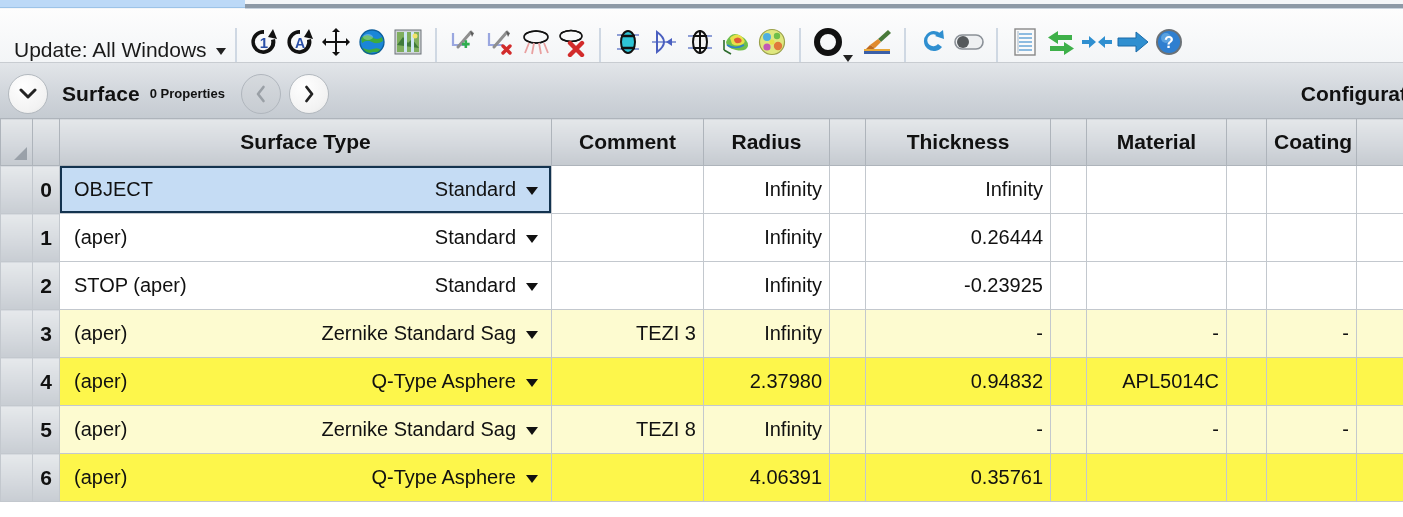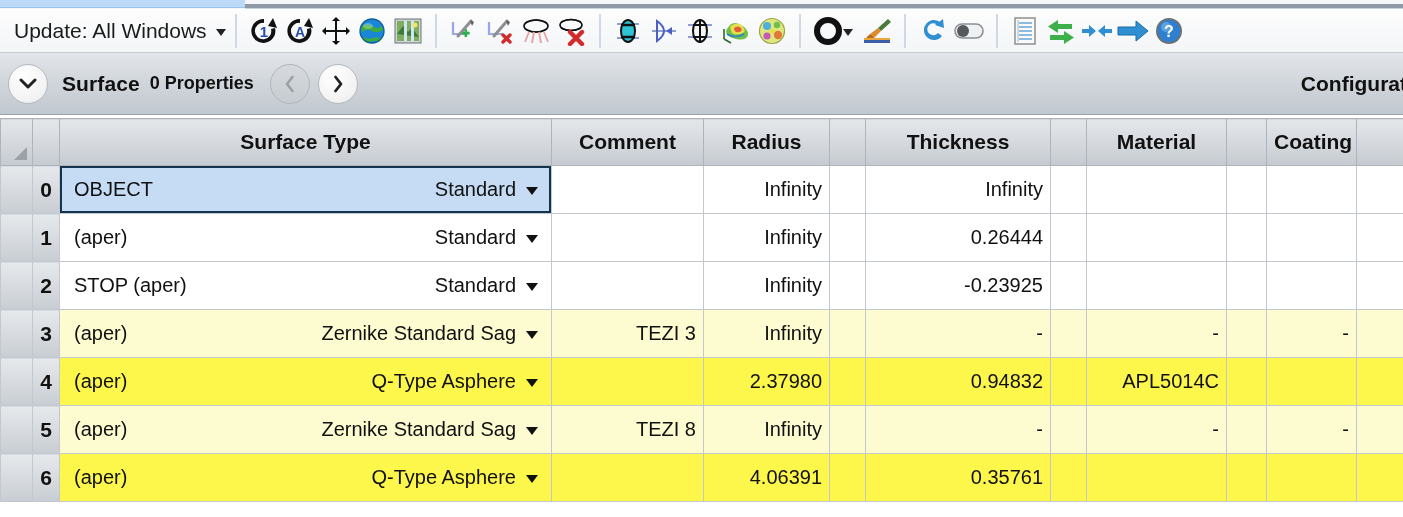--- a/index.html
+++ b/index.html
@@ -20,24 +20,24 @@
     position: absolute; left: 245px; top: 4px; right: 0; height: 4px;
     background: #8d99a6;
   }
   #top-strip .tab-rest2 {
     position: absolute; left: 245px; top: 8px; right: 0; height: 1px;
     background: #c8d3de;
   }
 
   
   #toolbar {
-    height: 44px;
+    height: 54px;
     background: linear-gradient(#fdfdfd, #f3f5f7);
     border-bottom: 1px solid #c8ccd1;
-    display: flex; align-items: center;
+    display: flex; align-items: flex-end;
     padding-left: 14px;
     white-space: nowrap;
   }
   #update-combo {
     display: flex; align-items: center; gap: 9px;
     font-size: 21px; color: #1a1a1a; cursor: default;
   }
   #update-combo .caret {
     width: 0; height: 0;
     border-left: 5px solid transparent; border-right: 5px solid transparent;
@@ -79,21 +79,21 @@
   .round-btn.dim {
     background: linear-gradient(#d6dade, #c7ccd2);
     border-color: #b0b6bd;
   }
   .round-btn .chev { display: block; }
   #props-title {
     font-size: 21px; font-weight: bold; color: #111;
     margin: 0 10px 0 14px; letter-spacing: .1px;
   }
   #props-num {
-    font-size: 18px; font-weight: bold; color: #111; margin-right: 16px;
+    font-size: 13px; font-weight: bold; color: #111; margin-right: 16px;
   }
   .nav-gap { width: 8px; }
   #config-label {
     position: absolute; right: -4px; top: 50%; transform: translateY(-50%);
     font-size: 21px; font-weight: bold; color: #111;
     white-space: nowrap;
   }
 
   
   #grid-wrap {

